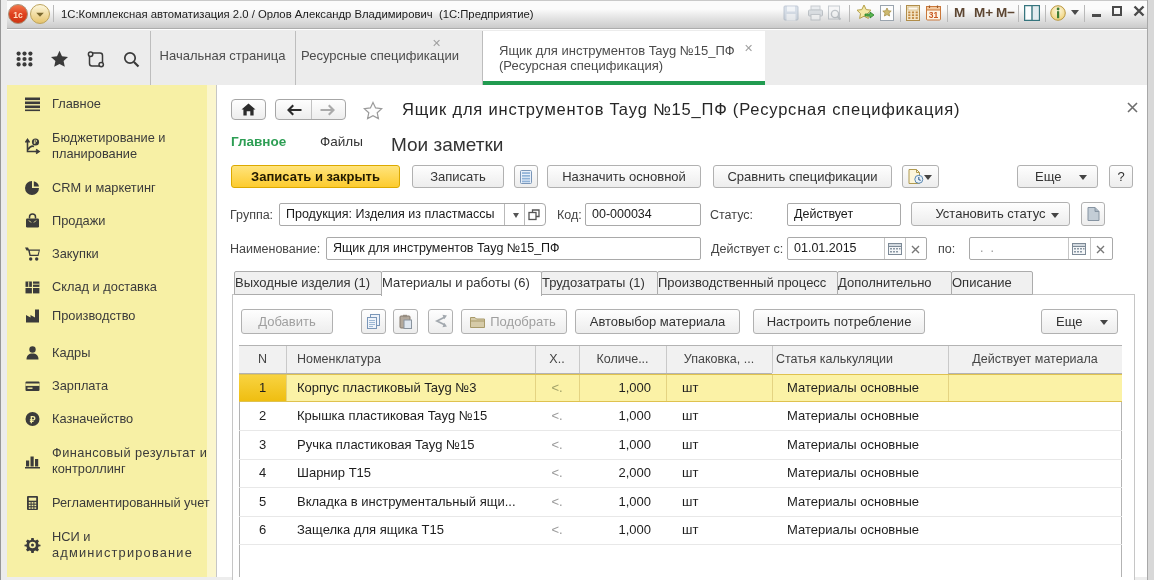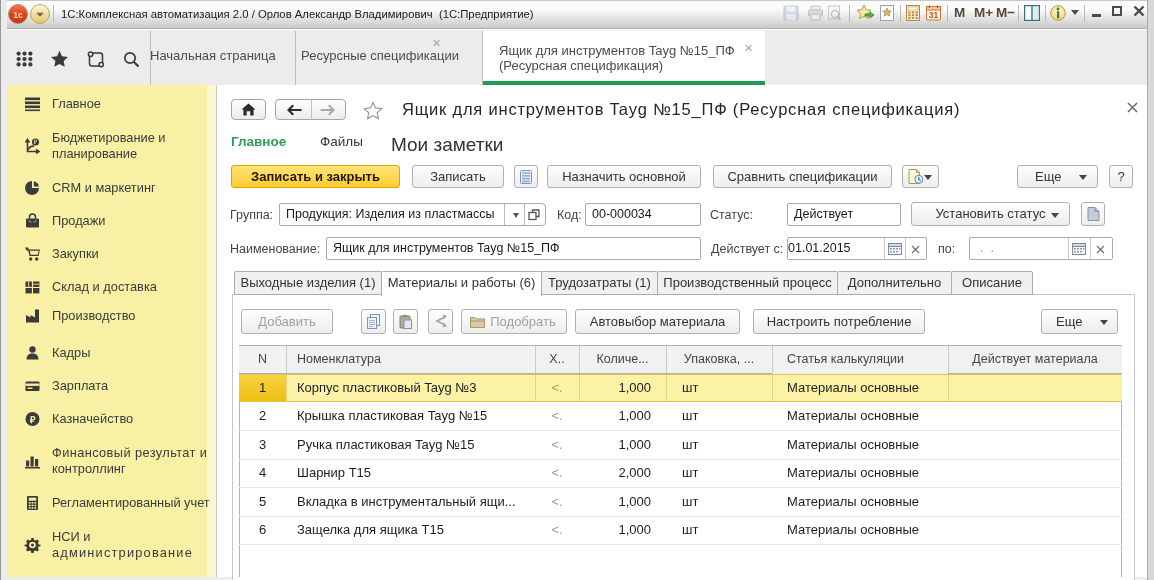--- a/index.html
+++ b/index.html
@@ -29,21 +29,21 @@
 .mi .tx{position:absolute;left:52px;top:50%;transform:translateY(-50%);font-size:12.8px;color:#3b3b3b;line-height:16px;white-space:nowrap}
 
 #content{left:218px;top:85px;width:917px;height:492px;background:#fff}
 .btn{position:absolute;height:23px;border:1px solid #b1b1b1;border-radius:3px;background:linear-gradient(#fefefe,#ededed);color:#333;font-size:13px;text-align:center;line-height:21px;white-space:nowrap}
 .btn.yellow{background:linear-gradient(#ffe47c,#fdcb2e);border-color:#dca900;font-weight:bold;color:#221a00}
 .btn.dis{color:#9f9f9f}
 .inp{position:absolute;height:23px;border:1px solid #a9a9a9;border-radius:2px;background:#fff;font-size:12.5px;color:#1a1a1a;line-height:21px;white-space:nowrap;overflow:hidden}
 .lbl{position:absolute;font-size:12.5px;color:#444;white-space:nowrap}
 .arr{display:inline-block;width:0;height:0;border-left:4px solid transparent;border-right:4px solid transparent;border-top:5px solid #444;vertical-align:middle}
 
-.ftab{position:absolute;top:271px;height:24px;background:#f0f0f0;border:1px solid #acacac;border-radius:2px 2px 0 0;text-align:center;font-size:13px;color:#333;line-height:22px}
+.ftab{position:absolute;top:271px;height:24px;background:#f0f0f0;border:1px solid #acacac;border-radius:2px 2px 0 0;font-size:13px;color:#333;line-height:22px}
 .ftab.act{background:#fff;border-bottom:none;height:25px;z-index:2}
 
 .th{position:absolute;background:#f1f1f1;font-size:12.5px;color:#444;line-height:27px;overflow:hidden}
 .td{position:absolute;font-size:13px;color:#1e1e1e;line-height:28px;white-space:nowrap;overflow:hidden}
 .rowsep{position:absolute;left:239px;width:883px;height:1px;background:#e8e8e8}
 </style></head>
 <body>
 
 <div class="abs" id="frameB"></div>
 <div class="abs" id="titlebar"></div>
@@ -184,21 +184,21 @@
       </g>
     </svg>
 <svg class="abs" style="left:123px;top:51px" width="17" height="17" viewBox="0 0 17 17">
       <circle cx="7" cy="7" r="5.2" fill="none" stroke="#3a3a3a" stroke-width="1.7"></circle>
       <path d="M11 11 L15.5 15.5" stroke="#3a3a3a" stroke-width="2.2"></path>
     </svg>
 </div>
 <div class="abs tabsep" style="left:150px"></div>
 <div class="abs tabsep" style="left:295px"></div>
 <div class="abs tabsep" style="left:482px"></div>
-<div class="abs tab" style="left:150px;top:48px;width:145px;">Начальная страница</div>
+<div class="abs tab" style="left:150px;top:48px;width:145px;text-align:center">Начальная страница</div>
 <div class="abs tab" style="left:295px;top:48px;width:170px;text-align:center">Ресурсные спецификации</div>
 <div class="abs tabx" style="left:432px;top:39px">✕</div>
 <div class="abs" id="tab3">
   <div style="position:absolute;left:16px;top:12px;color:#4c4c4c;line-height:15px">Ящик для инструментов Tayg №15_ПФ<br>(Ресурсная спецификация)</div>
   <div class="tabx" style="position:absolute;left:261px;top:13px">✕</div>
   <div class="green"></div>
 </div>
 
 <div class="mi" style="top:87px;height:33px">
   <svg class="ic" viewBox="0 0 17 17">
@@ -392,21 +392,21 @@
 <div class="inp" style="left:787px;top:203px;width:114px"><span style="margin-left:6px">Действует</span></div>
 <div class="btn" style="left:911px;top:202px;width:159px;height:24px;line-height:22px">Установить статус<span class="arr" style="position:absolute;right:10px;top:10px"></span></div>
 <div class="btn" style="left:1081px;top:202px;width:24px;height:24px"><svg width="13" height="14" viewBox="0 0 13 14" style="margin-top:4px">
       <path d="M1 0.5 L8 0.5 L12 4.5 L12 13.5 L1 13.5 Z" fill="#c3cdd6" stroke="#8694a2"></path>
       <path d="M8 0.5 L8 4.5 L12 4.5" fill="#aab6c2" stroke="#8694a2"></path>
     </svg></div>
 
 <div class="lbl" style="left:230px;top:242px">Наименование:</div>
 <div class="inp" style="left:326px;top:237px;width:375px"><span style="margin-left:6px">Ящик для инструментов Tayg №15_ПФ</span></div>
 <div class="lbl" style="left:711px;top:242px">Действует с:</div>
-<div class="inp" style="left:787px;top:237px;width:140px"><span style="margin-left:0">01.01.2015</span>
+<div class="inp" style="left:787px;top:237px;width:140px"><span style="margin-left:6px">01.01.2015</span>
 <div style="position:absolute;right:41px;top:0;width:1px;height:21px;background:#c6c6c6"></div>
 <div style="position:absolute;right:20px;top:0;width:1px;height:21px;background:#c6c6c6"></div>
 <svg width="14" height="12" viewBox="0 0 14 12" style="position:absolute;right:24px;top:5px">
       <rect x="0.5" y="0.5" width="13" height="11" fill="#f4f6f8" stroke="#7d8a97"></rect>
       <rect x="0.5" y="0.5" width="13" height="3" fill="#d3dae0" stroke="#7d8a97"></rect>
       <g fill="#8a97a4">
         <rect x="2" y="5" width="2" height="1.5"></rect>
         <rect x="5" y="5" width="2" height="1.5"></rect>
         <rect x="8" y="5" width="2" height="1.5"></rect>
         <rect x="11" y="5" width="1.5" height="1.5"></rect>
@@ -474,21 +474,21 @@
 <div class="btn" style="left:753px;top:309px;width:172px;height:25px;line-height:23px">Настроить потребление</div>
 <div class="btn" style="left:1041px;top:309px;width:77px;height:25px;line-height:23px;text-align:left;padding-left:14px">Еще<span class="arr" style="position:absolute;right:9px;top:10px"></span></div>
 
 <div class="abs" style="left:239px;top:345px;width:883px;height:232px;border-left:1px solid #b3b3b3;border-right:1px solid #b3b3b3"></div>
 <div class="abs" style="left:239px;top:345px;width:883px;height:29px;background:#f1f1f1;border-top:1px solid #b3b3b3;border-bottom:1px solid #b3b3b3"></div>
 <div class="th" style="left:239px;top:346px;width:47px;height:27px;text-align:center">N</div>
 <div class="th" style="left:286px;top:346px;width:249px;height:27px;padding-left:11px">Номенклатура</div>
 <div class="th" style="left:535px;top:346px;width:44px;height:27px;text-align:center">Х..</div>
 <div class="th" style="left:579px;top:346px;width:87px;height:27px;text-align:center">Количе...</div>
 <div class="th" style="left:666px;top:346px;width:106px;height:27px;text-align:center">Упаковка, ...</div>
-<div class="th" style="left:772px;top:346px;width:176px;height:30px;padding-left:15px">Статья калькуляции</div>
+<div class="th" style="left:772px;top:346px;width:176px;height:30px;padding-left:4px">Статья калькуляции</div>
 <div class="th" style="left:948px;top:346px;width:174px;height:27px;text-align:center">Действует материала</div>
 <g id="hseps"></g>
 <div class="abs" style="left:286px;top:346px;width:1px;height:27px;background:#c9c9c9"></div>
 <div class="abs" style="left:535px;top:346px;width:1px;height:27px;background:#c9c9c9"></div>
 <div class="abs" style="left:579px;top:346px;width:1px;height:27px;background:#c9c9c9"></div>
 <div class="abs" style="left:666px;top:346px;width:1px;height:27px;background:#c9c9c9"></div>
 <div class="abs" style="left:772px;top:346px;width:1px;height:27px;background:#c9c9c9"></div>
 <div class="abs" style="left:948px;top:346px;width:1px;height:27px;background:#c9c9c9"></div>
 
 <div class="abs" style="left:239px;top:374px;width:883px;height:28px;background:#fbf2a6;border-top:1px solid #dfc24f;border-bottom:1px solid #dfc24f"></div>

